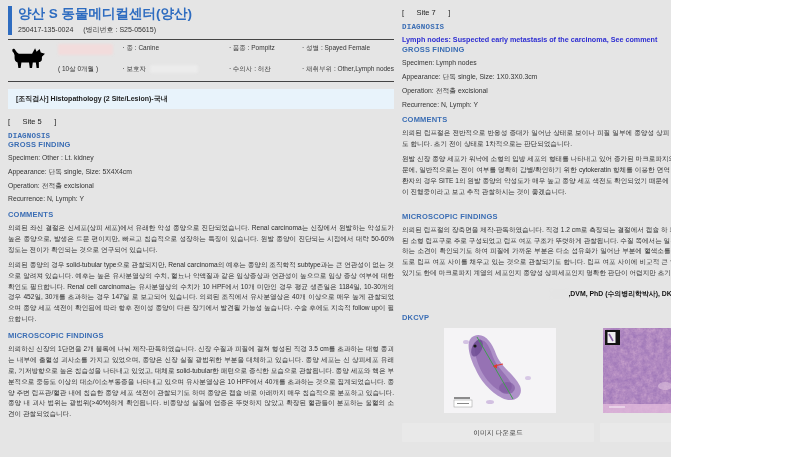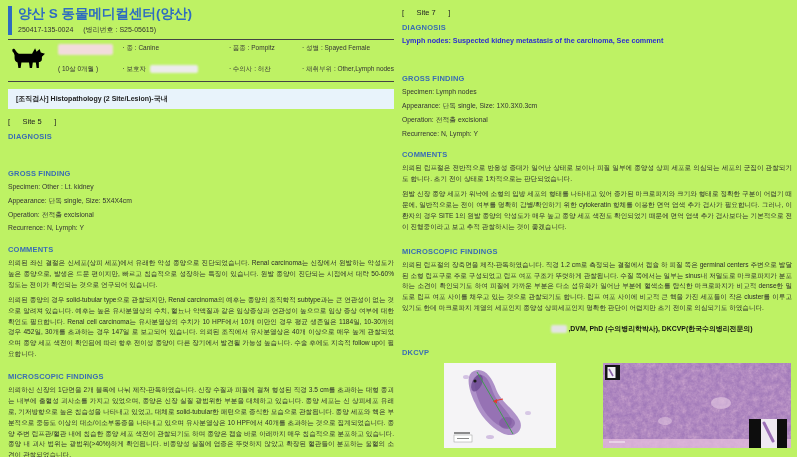--- a/index.html
+++ b/index.html
@@ -1,18 +1,18 @@
 <!DOCTYPE html>
 <html style="--accent: #2e6cc0; --section: #3a6db4; --diagnosis: #2d2dd2; --banner: #e8f3fb;"><head>
 <meta charset="utf-8">
 <style>
   * { margin:0; padding:0; box-sizing:border-box; }
   html,body { background:#ffffff; }
   .page {
-    position:relative; width:797px; height:457px; background:#bef264;
+    position:relative; width:671px; height:457px; background:#e5e5e5;
     font-family:"Liberation Sans","DejaVu Sans",sans-serif;
     color:#222; overflow:hidden;
   }
   .col { position:absolute; top:0; }
   .col-left  { left:8px;  width:386px; }
   .col-right { left:402px; width:390px; }
 
   
   .clinic-block { border-left:4px solid var(--accent,#2e6cc0); padding-left:6px; margin-top:6px; }
   .clinic-title { color:var(--accent,#2e6cc0); font-weight:bold; font-size:13.5px; line-height:1.25; }
@@ -33,26 +33,26 @@
   .blur { display:inline-block; vertical-align:middle; border-radius:2px; filter:blur(1.2px); }
   .blur-name { width:55px; height:11px; background:#f2dcdc; }
   .blur-owner { width:48px; height:8px; background:#ececec; margin-left:4px; }
   .blur-sig { width:16px; height:8px; background:#e4e4e4; margin-right:1px; }
 
   .banner { background:var(--banner,#e8f3fb); font-size:7px; font-weight:bold; color:#222;
             padding:5px 8px; margin-top:7px; }
 
   .site-label { font-size:7.5px; color:#222; margin-top:8px; white-space:pre; }
 
-  .sec-title { color:var(--section,#3a6db4); font-weight:bold; font-size:7.5px; margin-top:28px; letter-spacing:.2px; }
-  .sec-title.first { margin-top:6px; }
+  .sec-title { color:var(--section,#3a6db4); font-weight:bold; font-size:7.5px; margin-top:0; letter-spacing:.2px; }
+  .sec-title.first { margin-top:6px;font-family:Liberation Mono, monospace; }
   .diag-line { color:var(--diagnosis,#2d2dd2); font-weight:bold; font-size:7.2px; margin-top:4px; line-height:1.4; }
   .gross-line { font-size:6.8px; color:#333; margin-top:5px; line-height:1.3; }
   .body-text { font-size:6.6px; color:#2a2a2a; line-height:1.65; margin-top:4px; text-align:justify; }
-  .gap-lg { margin-top:12px; }
+  .gap-lg { margin-top:6px; }
   .gap-md { margin-top:14px; }
   .signature { font-size:6.9px; font-weight:bold; color:#111; margin-top:10px; text-align:center; }
   .sig-right { padding-left:110px; }
 
   
   .img-row { display:flex; margin-top:6px; }
   .img-cell { width:50%; display:flex; justify-content:center; align-items:flex-start; }
   .img-cell.right { padding-left:5px; }
   .histo-frame { display:block; }
   .btn-row { display:flex; gap:6px; margin-top:10px; }
@@ -117,21 +117,21 @@
     <div class="sec-title gap-lg">MICROSCOPIC FINDINGS</div>
     <div class="body-text">의뢰하신 신장의 1단면을 2개 블록에 나눠 제작-판독하였습니다. 신장 수질과 피질에 걸쳐 형성된 직경 3.5 cm를 초과하는 대형 종괴는 내부에 출혈성 괴사소를 가지고 있었으며, 종양은 신장 실질 광범위한 부분을 대체하고 있습니다. 종양 세포는 신 상피세포 유래로, 기저방향으로 높은 침습성을 나타내고 있었고, 대체로 solid-tubular한 패턴으로 증식한 모습으로 관찰됩니다. 종양 세포와 핵은 부분적으로 중등도 이상의 대소/이소부동증을 나타내고 있으며 유사분열상은 10 HPF에서 40개를 초과하는 것으로 집계되었습니다. 종양 주변 림프관/혈관 내에 침습한 종양 세포 색전이 관찰되기도 하며 종양은 캡슐 바로 아래까지 매우 침습적으로 분포하고 있습니다. 종양 내 괴사 범위는 광범위(&gt;40%)하게 확인됩니다. 비종양성 실질에 염증은 뚜렷하지 않았고 확장된 혈관들이 분포하는 울혈의 소견이 관찰되었습니다.</div>
 
   </div>
 
   <div class="col col-right">
 
     <div class="site-label">[      Site 7      ]</div>
 
     <div class="sec-title first">DIAGNOSIS</div>
-    <div class="diag-line">Lymph nodes: Suspected kidney metastasis of the carcinoma, See comment</div>
+    <div class="diag-line">Lymph nodes: Suspected early metastasis of the carcinoma, See comment</div>
 
     <div class="sec-title">GROSS FINDING</div>
     <div class="gross-line">Specimen: Lymph nodes</div>
     <div class="gross-line">Appearance: 단독 single, Size: 1X0.3X0.3cm</div>
     <div class="gross-line">Operation: 전적출 excisional</div>
     <div class="gross-line">Recurrence: N, Lymph: Y</div>
 
     <div class="sec-title gap-lg">COMMENTS</div>
     <div class="body-text">의뢰된 림프절은 전반적으로 반응성 증대가 일어난 상태로 보이나 피질 일부에 종양성 상피 세포로 의심되는 세포의 군집이 관찰되기도 합니다. 초기 전이 상태로 1차적으로는 판단되었습니다.</div>
     <div class="body-text">원발 신장 종양 세포가 워낙에 소형의 입방 세포의 형태를 나타내고 있어 증가된 마크로파지와 크기와 형태로 정확한 구분이 어렵기 때문에, 일반적으로는 전이 여부를 명확히 감별/확인하기 위한 cytokeratin 항체를 이용한 면역 염색 추가 검사가 필요합니다. 그러나, 이 환자의 경우 SITE 1의 원발 종양의 악성도가 매우 높고 종양 세포 색전도 확인되었기 때문에 면역 염색 추가 검사보다는 기본적으로 전이 진행중이라고 보고 추적 관찰하시는 것이 좋겠습니다.</div>

